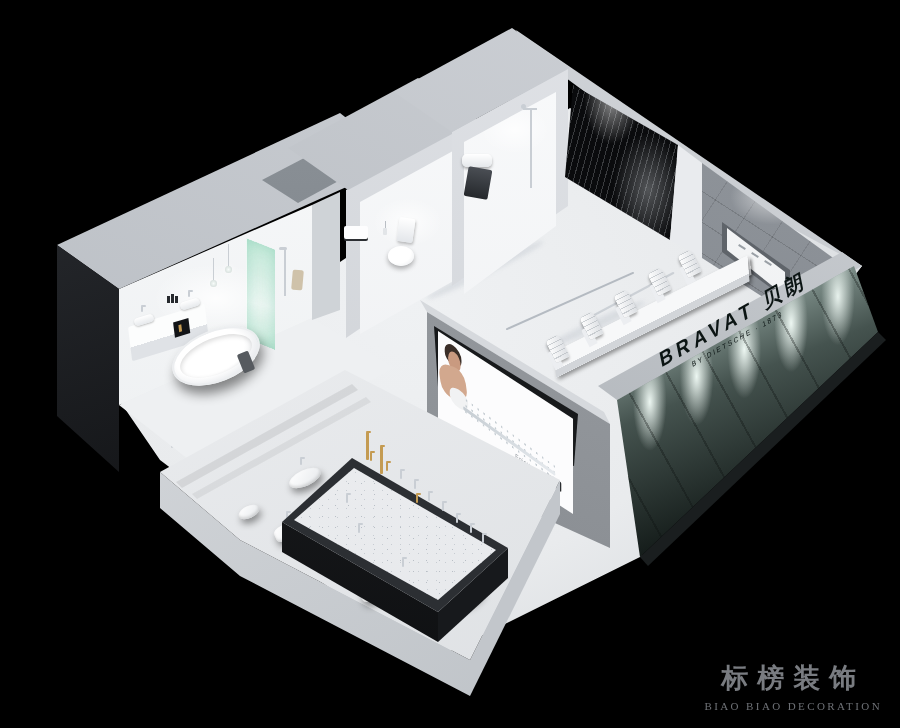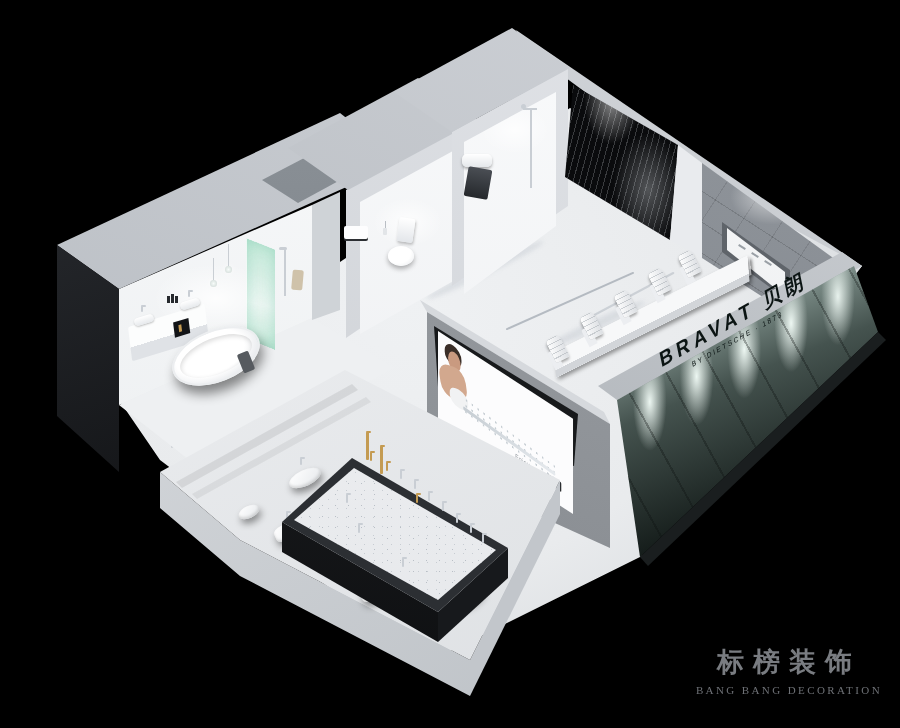--- a/index.html
+++ b/index.html
@@ -182,21 +182,21 @@
       radial-gradient(24px 70px at 82.7% 48%,rgba(245,255,250,.95),rgba(245,255,250,0) 70%),
       radial-gradient(24px 70px at 87.9% 44.4%,rgba(245,255,250,.95),rgba(245,255,250,0) 70%),
       radial-gradient(24px 70px at 93.1% 40.7%,rgba(245,255,250,.9),rgba(245,255,250,0) 70%);}
   .bv-edge{clip-path:polygon(640px 557px,878px 332px,886px 340px,648px 566px);background:#1a1e1f;}
   .bv-text{left:648px;top:352px;width:190px;transform-origin:0 0;
     transform:rotate(-29.5deg) skewX(-18deg);text-align:center;color:#0b1413;}
   .bv-title{font-size:20px;font-weight:bold;letter-spacing:5px;white-space:nowrap;}
   .bv-sub{font-size:7px;letter-spacing:2px;margin-top:2px;white-space:nowrap;}
 
   
-  .watermark{right:18px;bottom:32px;text-align:center;}
+  .watermark{right:18px;bottom:16px;text-align:center;}
   .wm-cn{font-size:27px;font-weight:bold;letter-spacing:9px;color:var(--watermark,#797c81);
     font-family:"DejaVu Sans","Liberation Sans",sans-serif;white-space:nowrap;}
   .wm-en{font-size:11px;letter-spacing:2.4px;color:#6e7176;margin-top:4px;
     font-family:"Liberation Serif","DejaVu Serif",serif;white-space:nowrap;}
 </style>
 </head>
 <body>
 
 <div class="stage">
 
@@ -335,16 +335,16 @@
   <div class="full bv-cones"></div>
   <div class="full bv-shade"></div>
   <div class="abs bv-text">
     <div class="bv-title">BRAVAT 贝朗</div>
     <div class="bv-sub">BY DIETSCHE · 1873</div>
   </div>
   <div class="full bv-edge"></div>
 
   <div class="abs watermark">
     <div class="wm-cn">标榜装饰</div>
-    <div class="wm-en">BANG BANG DECORATION</div>
+    <div class="wm-en">BIAO BIAO DECORATION</div>
   </div>
 
 </div>
 
 </body></html>

